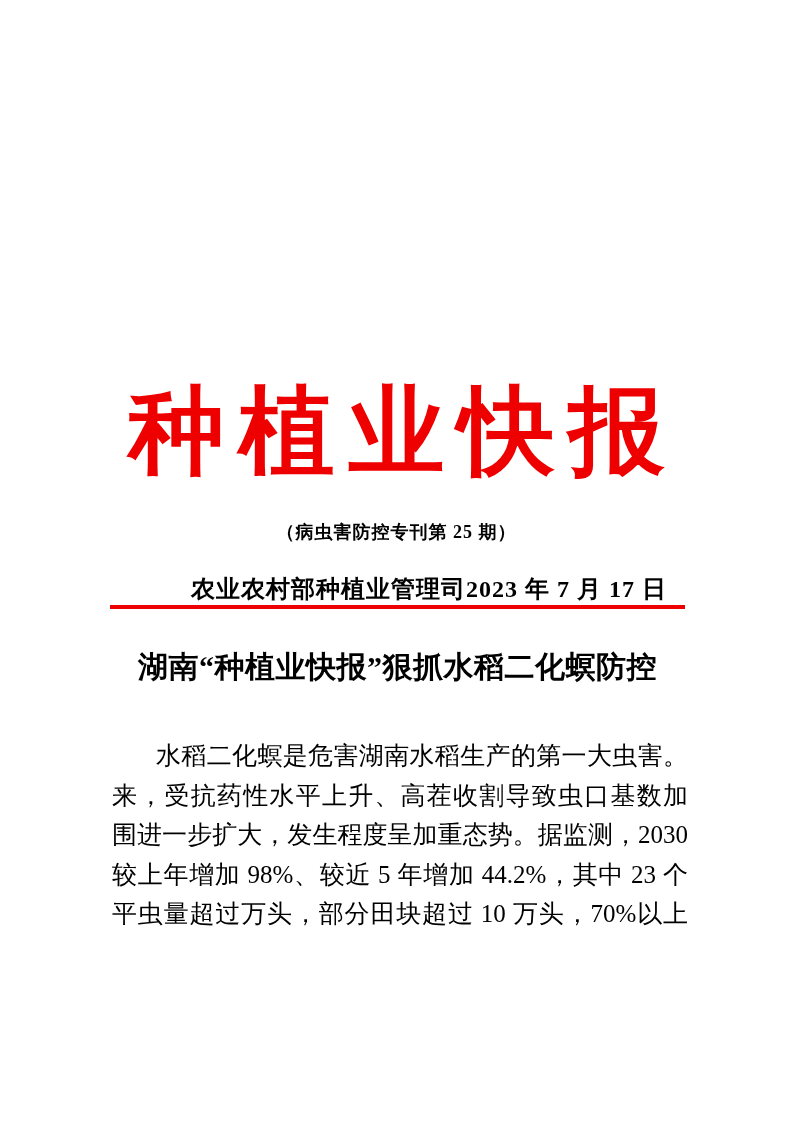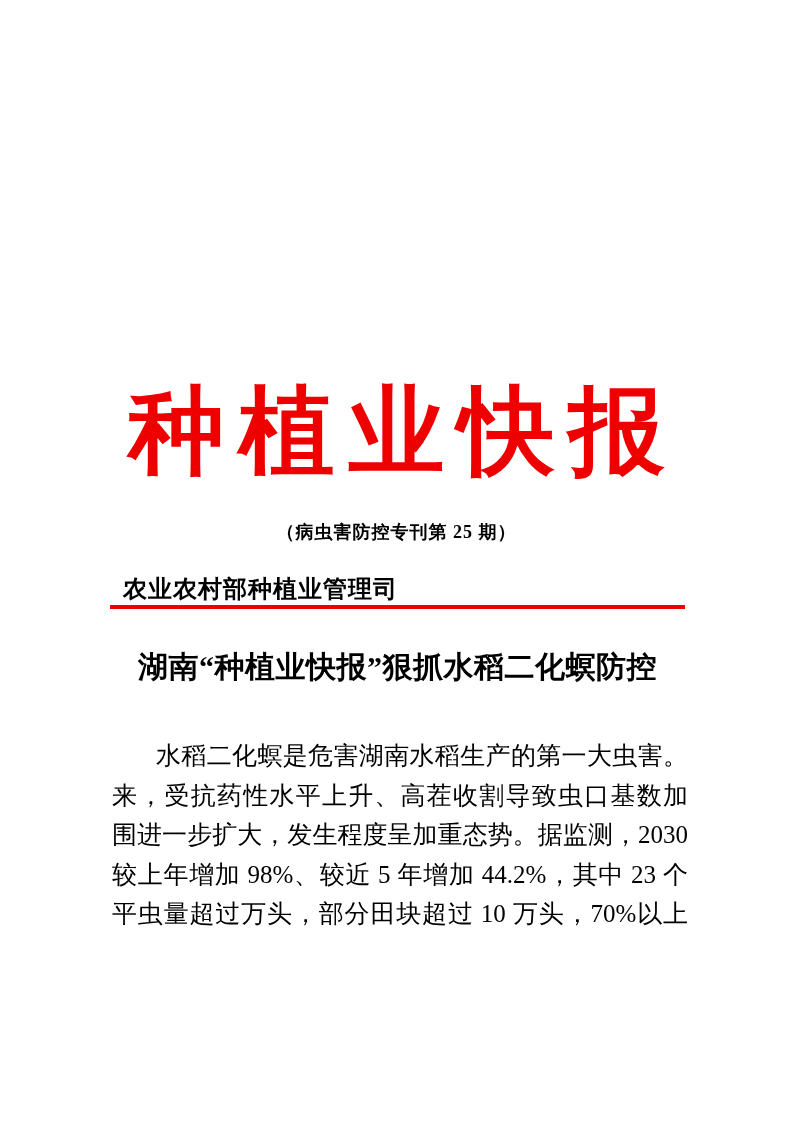--- a/index.html
+++ b/index.html
@@ -49,21 +49,21 @@
   }
 
   .issuer-row {
     position: absolute;
     top: 574px;
     left: 110px;
     width: 575px;
     box-sizing: border-box;
     padding: 0 18px 0 13px;
     display: flex;
-    justify-content: flex-start;
+    justify-content: flex-end;
     align-items: baseline;
     font-size: 24px;
     font-weight: bold;
     line-height: 30px;
     letter-spacing: 1px;
   }
 
   .red-rule {
     position: absolute;
     top: 605px;
@@ -111,20 +111,21 @@
 <body>
 
 <div class="page" style="--accent: #ef0000; --ink: #000000; --paper: #ffffff;">
 
   <div class="masthead-title">种植业快报</div>
 
   <div class="masthead-subtitle">（病虫害防控专刊第 25 期）</div>
 
   <div class="issuer-row">
     <span class="issuer">农业农村部种植业管理司</span>
+    <span class="date">2023 年 7 月 17 日</span>
   </div>
 
   <div class="red-rule"></div>
 
   <h1 class="headline">湖南“种植业快报”狠抓水稻二化螟防控</h1>
 
   <div class="article-body">
     <div class="body-line indent">水稻二化螟是危害湖南水稻生产的第一大虫害。近年</div>
     <div class="body-line">来，受抗药性水平上升、高茬收割导致虫口基数加大、栽培</div>
     <div class="body-line">围进一步扩大，发生程度呈加重态势。据监测，2030 年全省</div>

